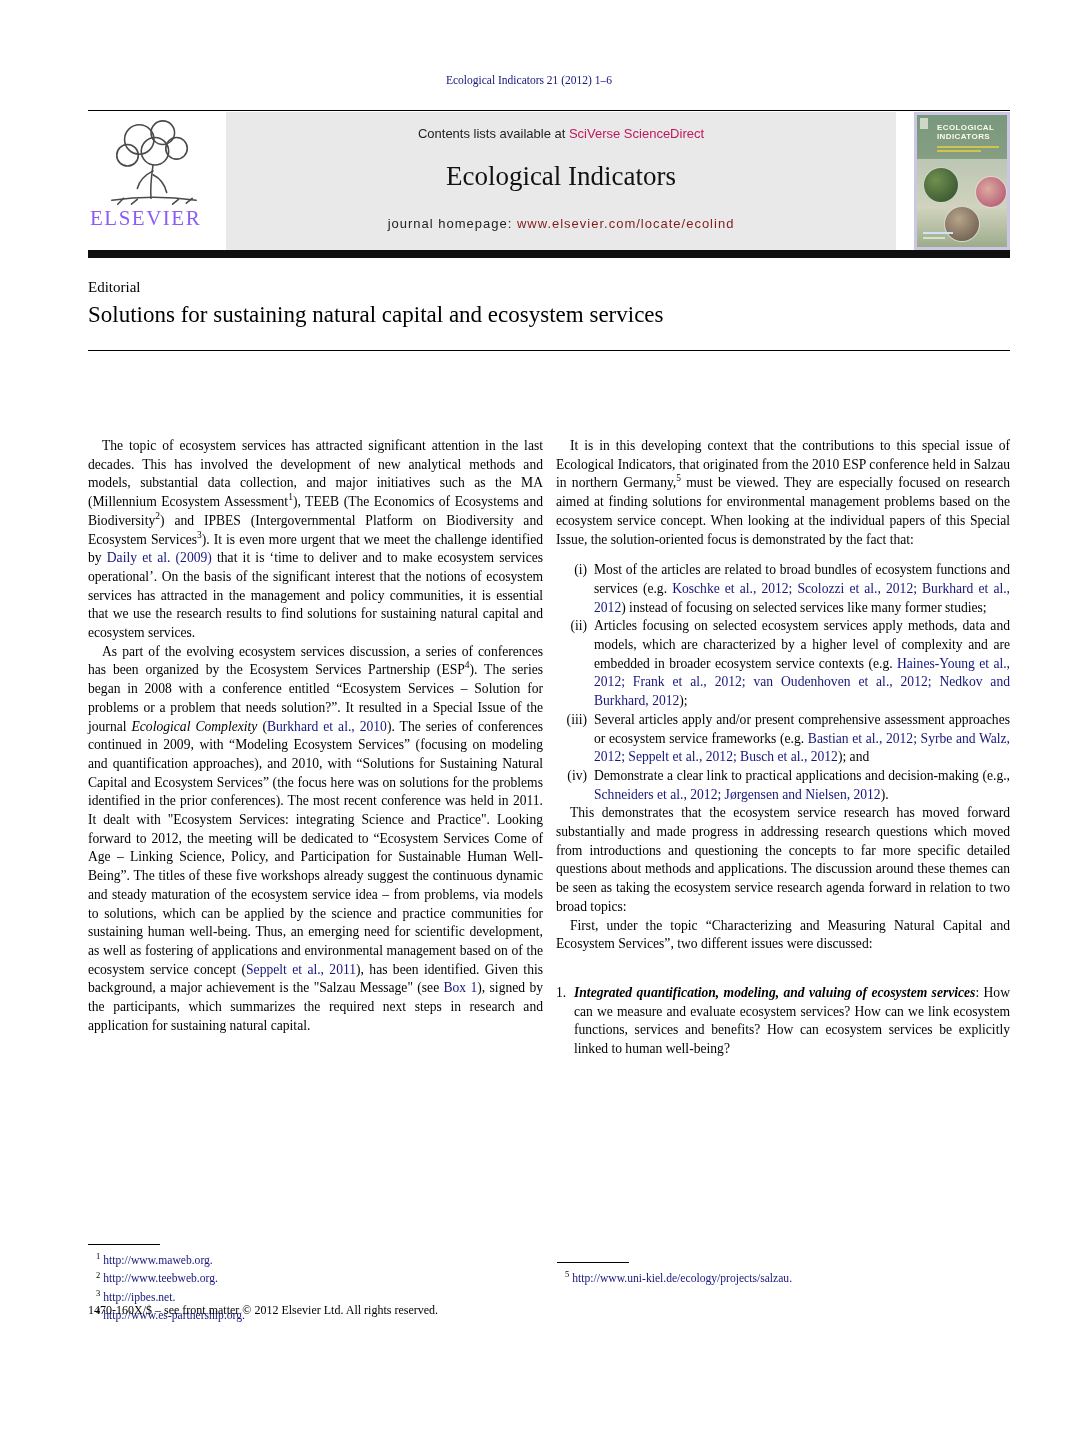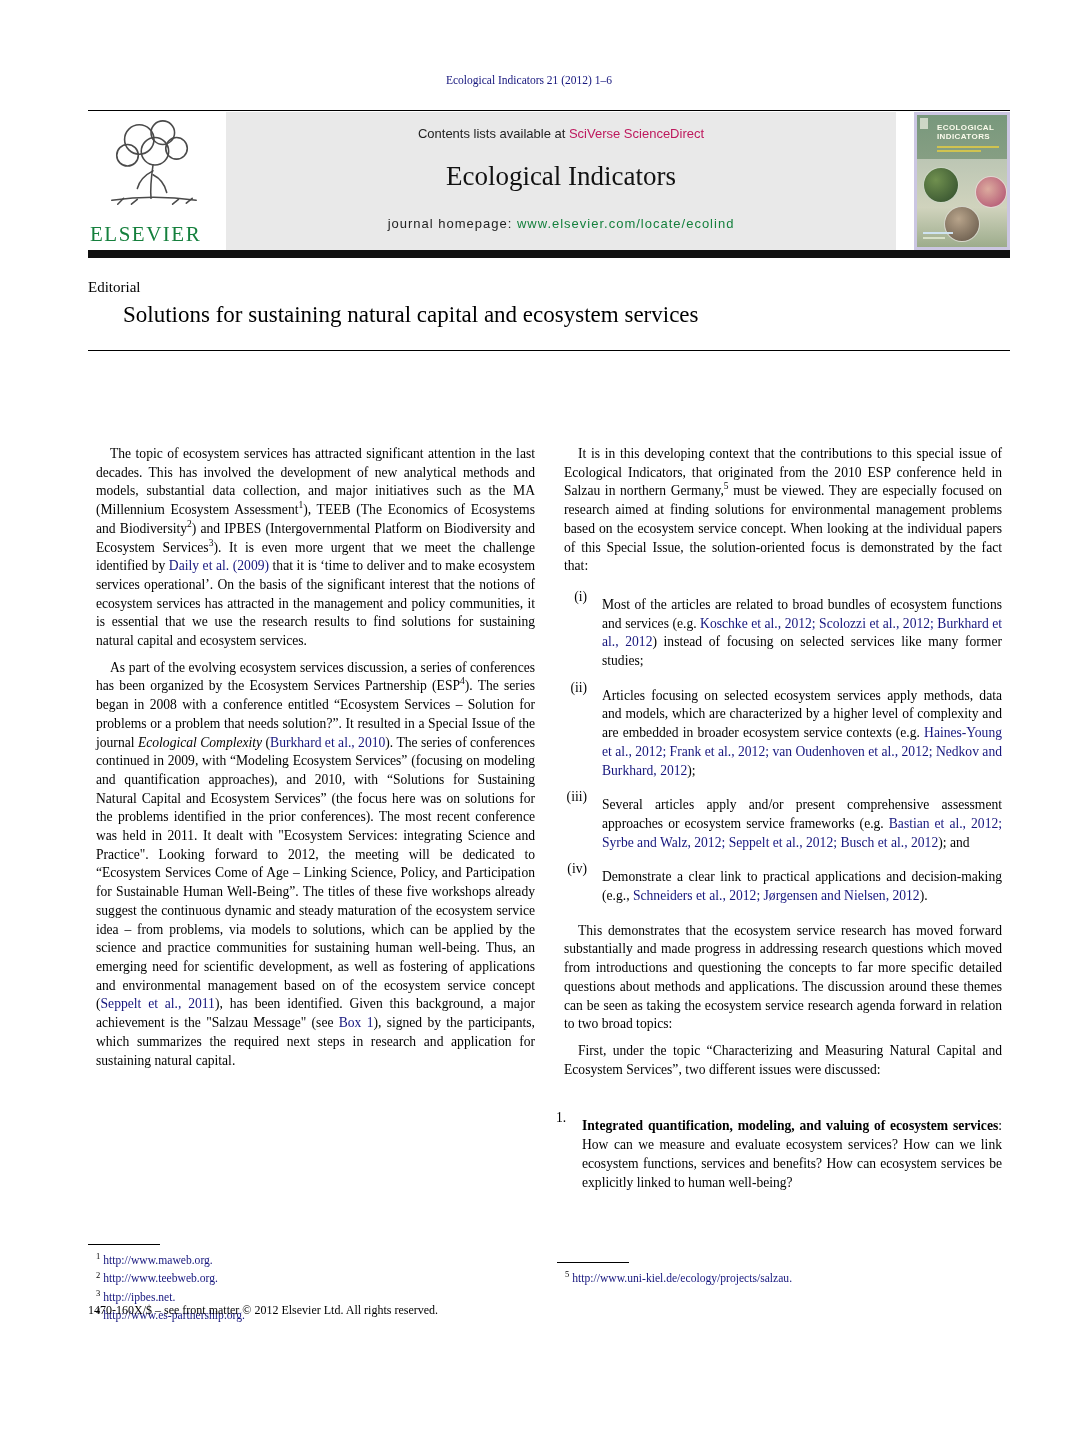--- a/index.html
+++ b/index.html
@@ -16,29 +16,29 @@
   }
   
   .top-rule    { position:absolute; top:110px; left:88px; width:922px; height:1px; background:#000; }
   .black-bar   { position:absolute; top:250px; left:88px; width:922px; height:8px; background:#101010; }
   .title-rule  { position:absolute; top:350px; left:88px; width:922px; height:1px; background:#000; }
   
   .banner { position:absolute; top:112px; left:88px; width:922px; height:138px; display:flex; }
   .logo-area { width:138px; position:relative; background:#fff; flex:none; }
   .tree-svg  { position:absolute; top:4px; left:6px; width:118px; height:98px; }
   .elsevier-word {
-    position:absolute; bottom:3px; left:2px;
-    font-size:21px; color:#15803d; letter-spacing:1.5px;
+    position:absolute; bottom:19px; left:2px;
+    font-size:21px; color:#8b5cf6; letter-spacing:1.5px;
   }
   .banner-center { flex:1; background:#e9e9e9; text-align:center; }
   .contents-line { margin:14px 0 0 0; font-family:"Liberation Sans",sans-serif; font-size:13px; color:#222; }
   .sciverse { color:#be185d; }
   .banner-title { margin:20px 0 0 0; font-size:27px; font-weight:normal; color:#111; }
   .homepage-line { margin:24px 0 0 0; font-family:"Liberation Sans",sans-serif; font-size:13px; letter-spacing:1px; color:#222; }
-  .homepage-url { color:#15803d;margin-top:40px; }
+  .homepage-url { color:#7f1d1d;margin-top:40px; }
   
   .cover-wrap { width:96px; height:138px; margin-left:18px; background:#cbc6e2; padding:3px; box-sizing:border-box; flex:none; }
   .cover { position:relative; width:100%; height:100%; background:linear-gradient(180deg,#78987c 0%,#8aa085 42%,#a8b196 100%); overflow:hidden; }
   .cover-tree { position:absolute; top:3px; left:3px; width:8px; height:11px; background:#e9ecdf; opacity:.75; }
   .cover-title {
     position:absolute; top:8px; left:20px; width:66px;
     font-family:"Liberation Sans",sans-serif; font-weight:bold;
     font-size:8px; line-height:9px; letter-spacing:.4px; color:#fbfbec; text-align:left;
   }
   .cover-sub1,.cover-sub2 { position:absolute; left:20px; height:2px; background:#d8c84a; opacity:.9; }
@@ -47,32 +47,32 @@
   .cover-photo { position:absolute; top:44px; left:0; right:0; bottom:0; background:linear-gradient(180deg,#bcc6b4 0%,#d0d3bd 55%,#9dac8c 100%); }
   .cover-circle { position:absolute; border-radius:50%; border:1px solid rgba(235,240,230,.8); }
   .cc1 { top:52px; left:6px;  width:34px; height:34px; background:radial-gradient(circle at 35% 35%,#70904f,#2e4a2b); }
   .cc2 { top:61px; left:58px; width:30px; height:30px; background:radial-gradient(circle at 40% 40%,#dcab9e,#ad4a6e); }
   .cc3 { top:91px; left:27px; width:34px; height:34px; background:radial-gradient(circle at 40% 35%,#b8a48b,#5e5143); }
   .cover-foot1,.cover-foot2 { position:absolute; left:6px; height:2px; }
   .cover-foot1 { bottom:13px; width:30px; background:#cfe3f2; }
   .cover-foot2 { bottom:8px;  width:22px; background:#e4ecd6; opacity:.8; }
   
   .editorial-label { position:absolute; top:279px; left:88px; font-size:15px; }
-  .article-title   { position:absolute; top:302px; left:88px; font-size:23px;margin-left:35px; }
+  .article-title   { position:absolute; top:302px; left:88px; font-size:23px; }
   
   .columns { position:absolute; top:437px; left:88px; width:922px; display:flex; }
   .col-left  { width:455px; margin-right:13px; flex:none; }
   .col-right { width:454px; flex:none; }
   .col-left p, .col-right p, .li-body, .num-body {
-    margin:8px; font-size:13.6px; line-height:18.7px; text-align:justify;
+    margin:0; font-size:13.6px; line-height:18.7px; text-align:justify;
   }
   .para-indent { text-indent:14px; }
   .sg-l { color:#15157d; }
   .sg-i { font-style:italic; }
-  .sg-b { font-weight:bold; }
+  .sg-b { font-weight:bold;font-style:italic; }
   sup { font-size:9.5px; line-height:0; }
   .list { margin-top:12px; }
   .list-item { display:flex; }
   .li-label { width:38px; flex:none; text-align:right; padding-right:7px; box-sizing:border-box;
               font-size:13.6px; line-height:18.7px; }
   .li-body { flex:1; }
   .para-after-list { margin-top:20px; }
   .numbered { margin-top:30px; display:flex; }
   .num-label { width:18px; flex:none; font-size:13.6px; line-height:18.7px; }
   .num-body { flex:1; }

